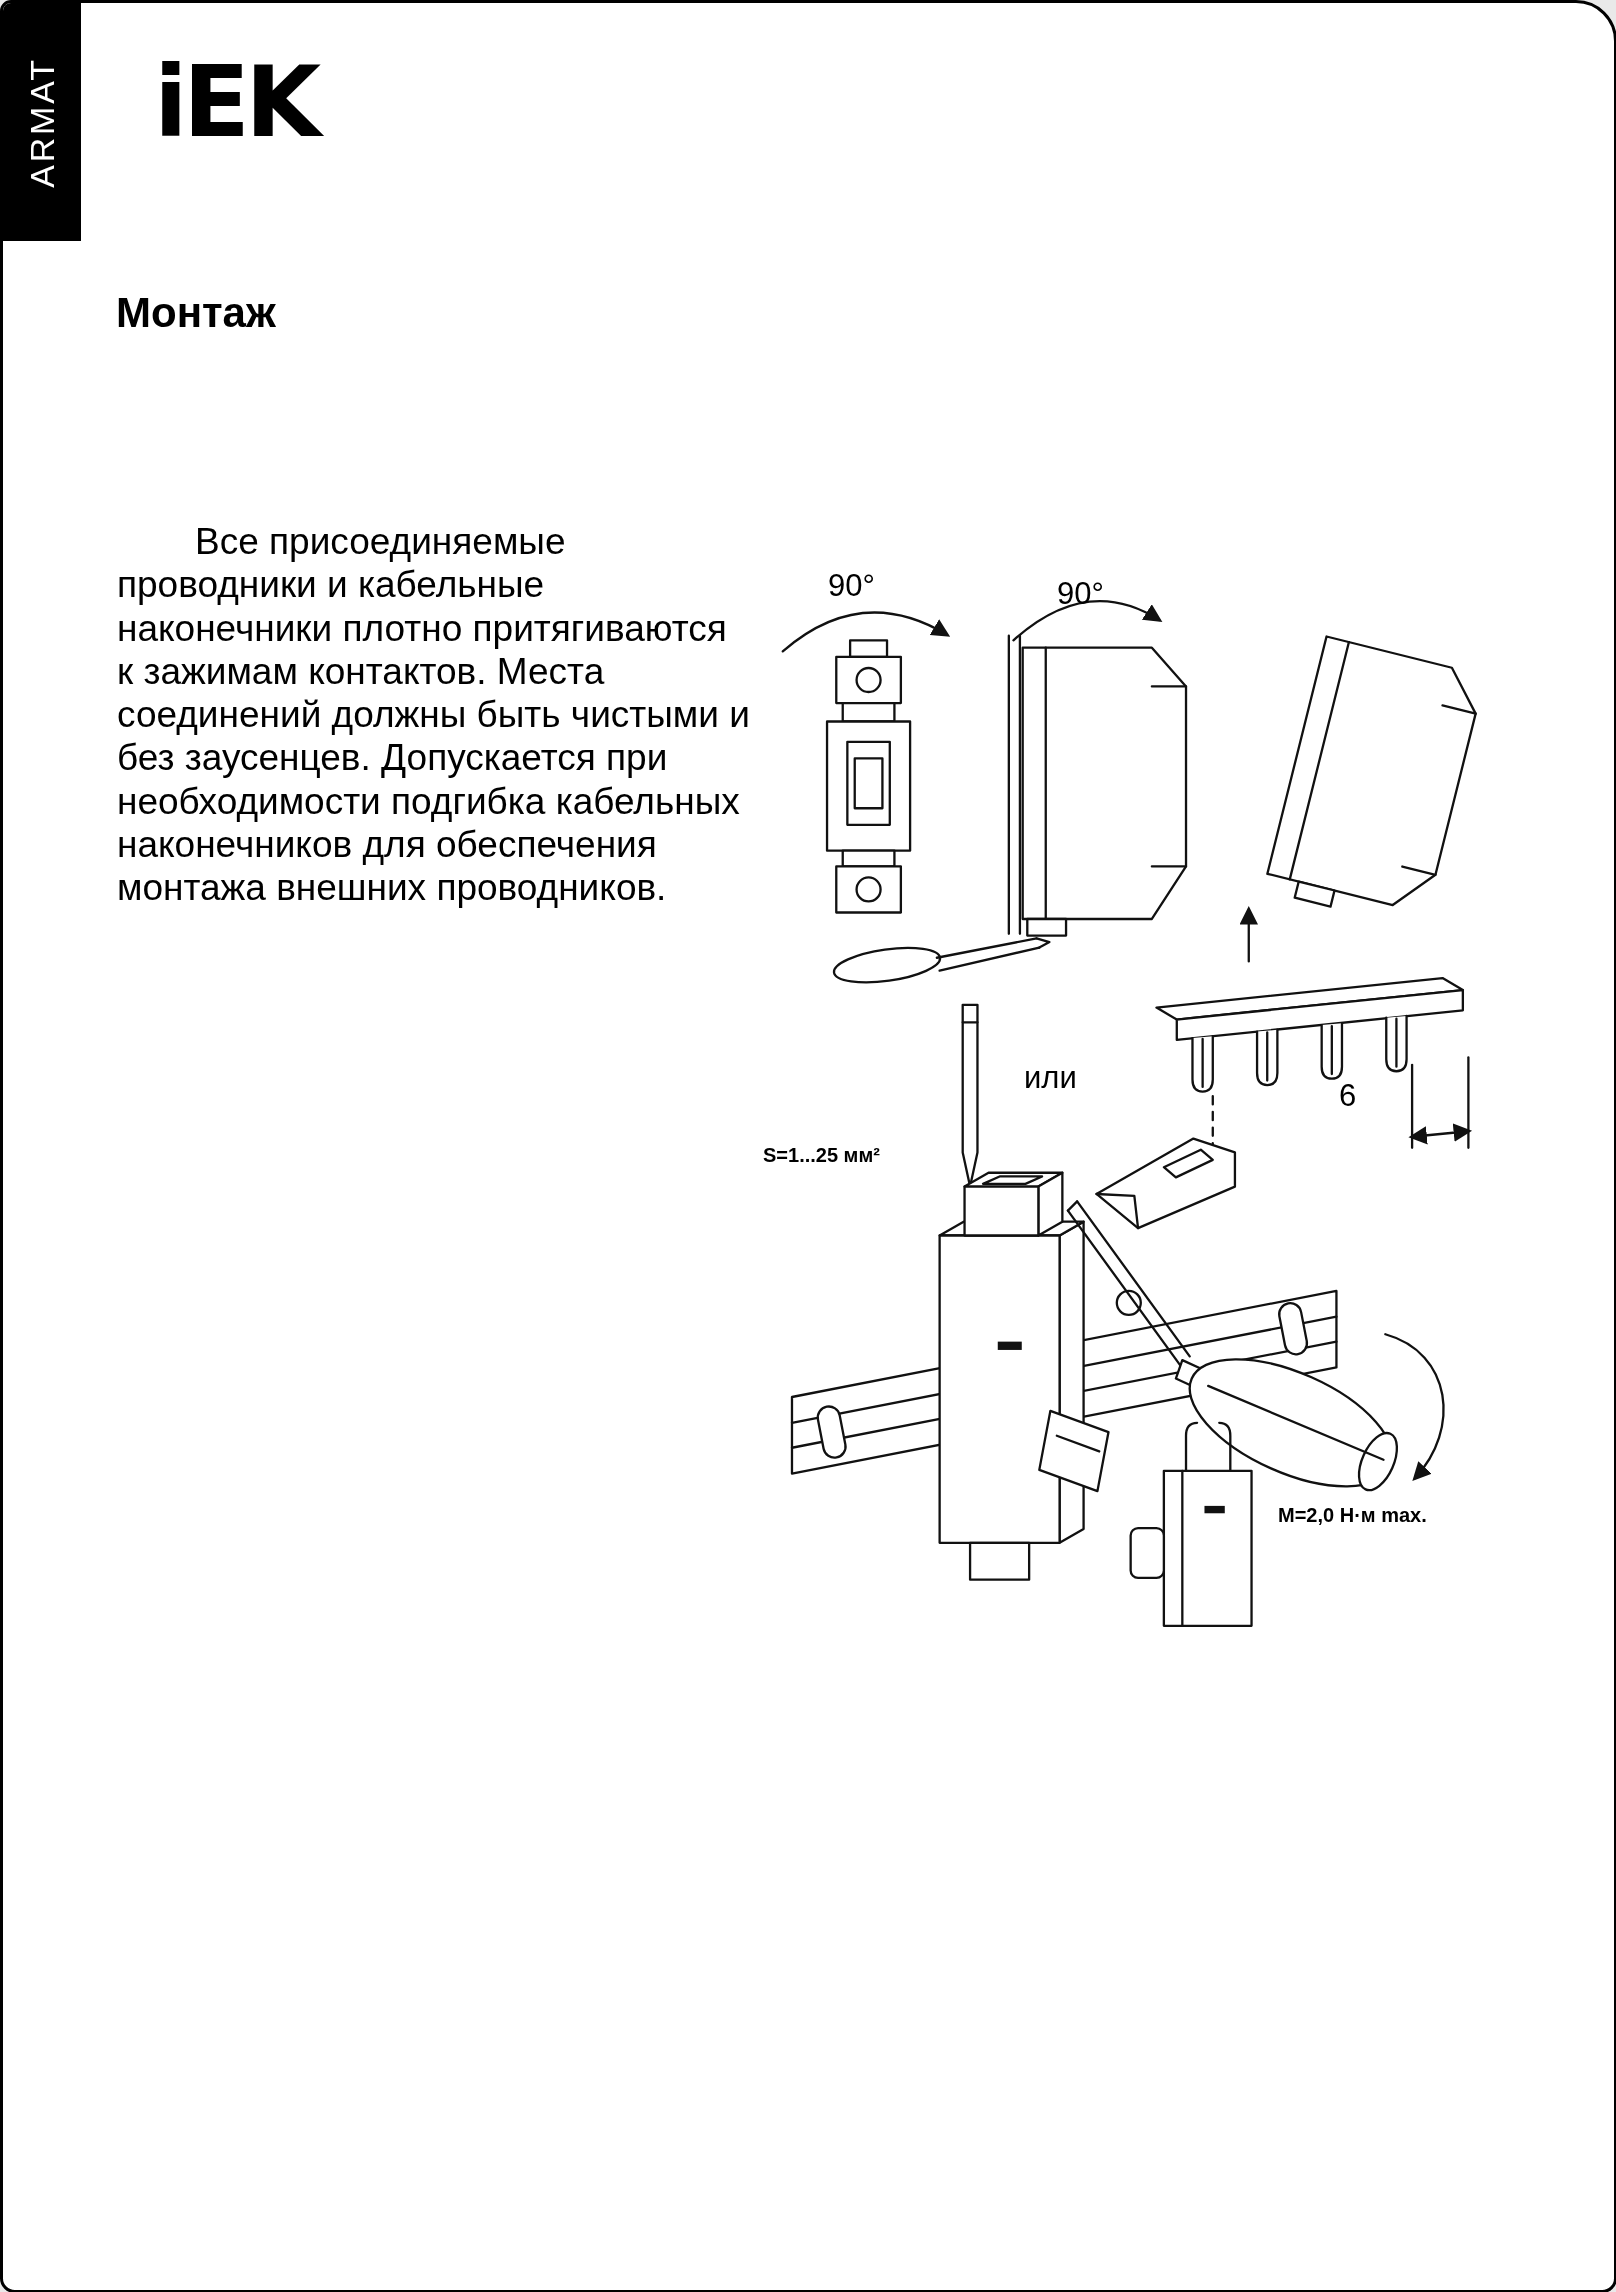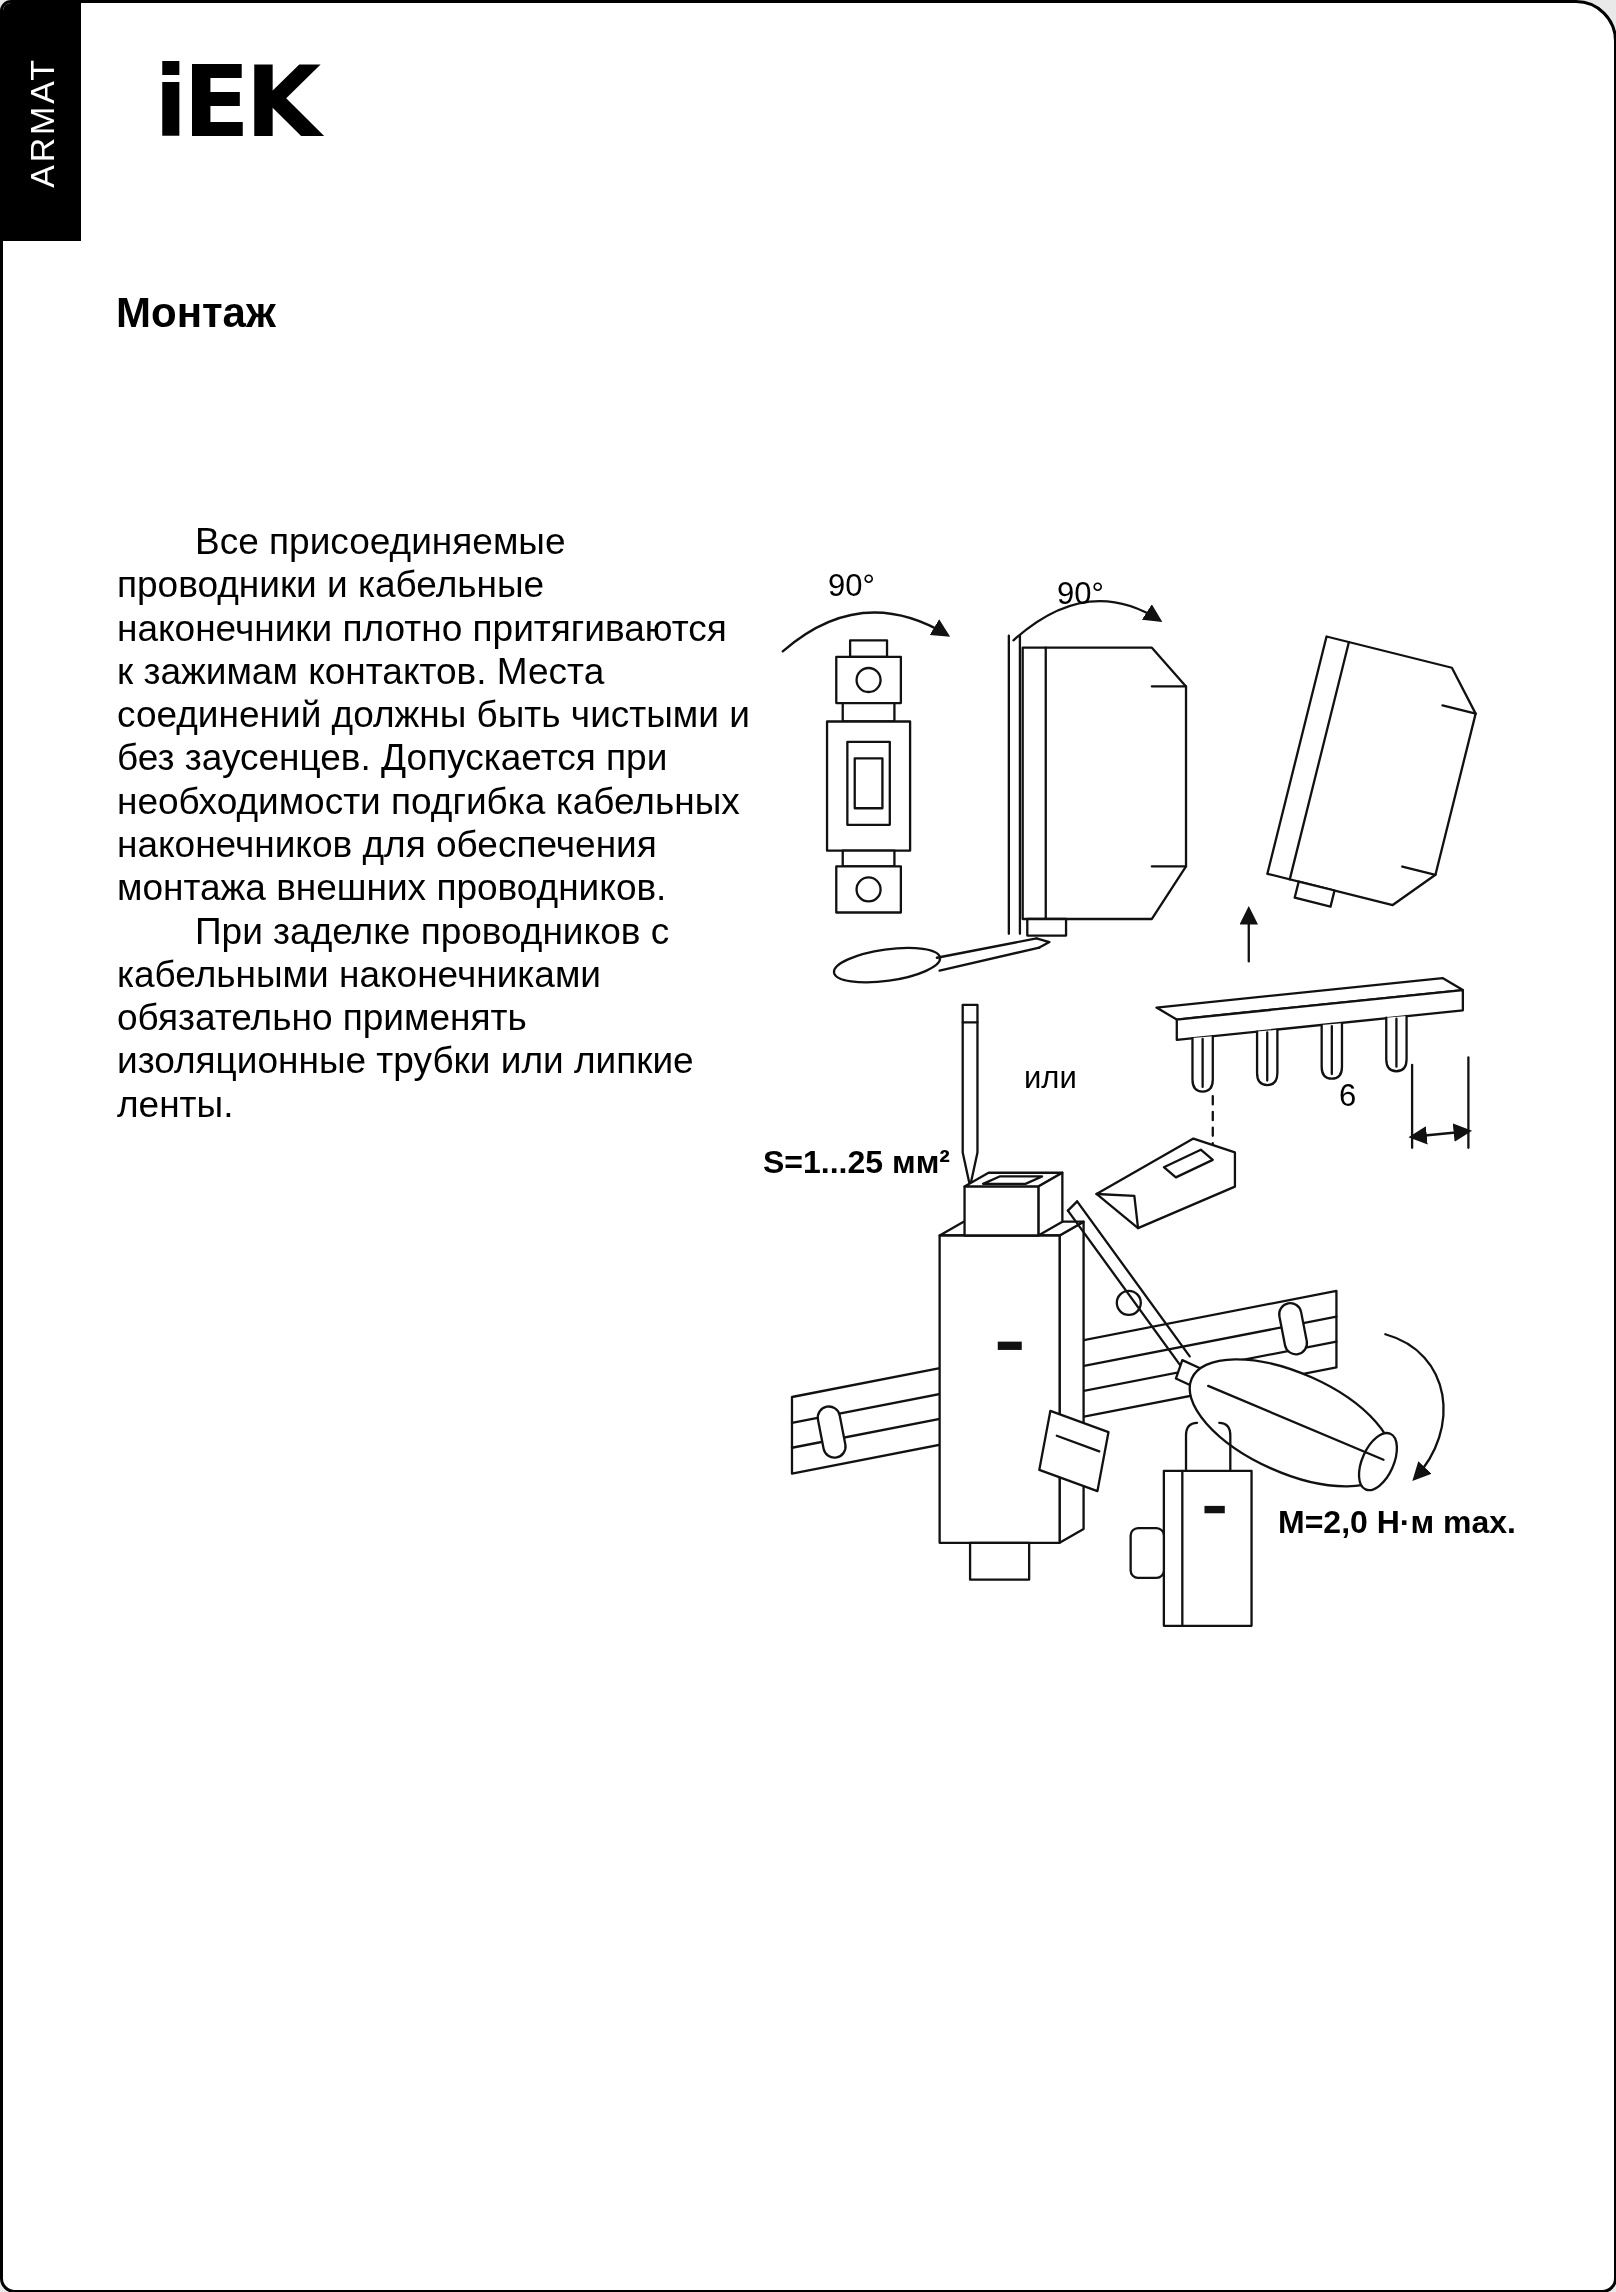--- a/index.html
+++ b/index.html
@@ -64,39 +64,38 @@
     position:absolute; left:729px; top:545px;
     width:777px; height:1172px;text-align:center;
   }
   .figure-area svg { position:absolute; left:0; top:0; }
 
   .fig-label {
     position:absolute;
     font-size:31px;
     white-space:nowrap;
   }
-  .fig-label.bold { font-weight:bold; font-size:32px; }
+  .fig-label.bold { font-weight:bold; font-size:20px; }
 </style>
 </head>
 <body>
 
 <div class="page">
 
   <div class="armat-bar">
     <span>ARMAT</span>
   </div>
 
   <div class="logo">iEK</div>
 
   <h1 class="title">Монтаж</h1>
 
 
   <div class="text-col">
     <p>Все присоединяемые проводники и кабельные наконечники плотно притягиваются к зажимам контактов. Места соединений должны быть чистыми и без заусенцев. Допускается при необходимости подгибка кабельных наконечников для обеспечения монтажа внешних проводников.</p>
-    <p>При заделке проводников с кабельными наконечниками обязательно применять изоляционные трубки или липкие ленты.</p>
   </div>
 
   <div class="figure-area">
 
     <svg viewBox="0 0 842 1270" width="777" height="1172">
       <defs>
         <marker id="ah" viewBox="0 0 10 10" refX="8" refY="5" markerWidth="8" markerHeight="8" orient="auto-start-reverse">
           <path d="M0,0 L10,5 L0,10 z" fill="#111" stroke="none"></path>
         </marker>
       </defs>

